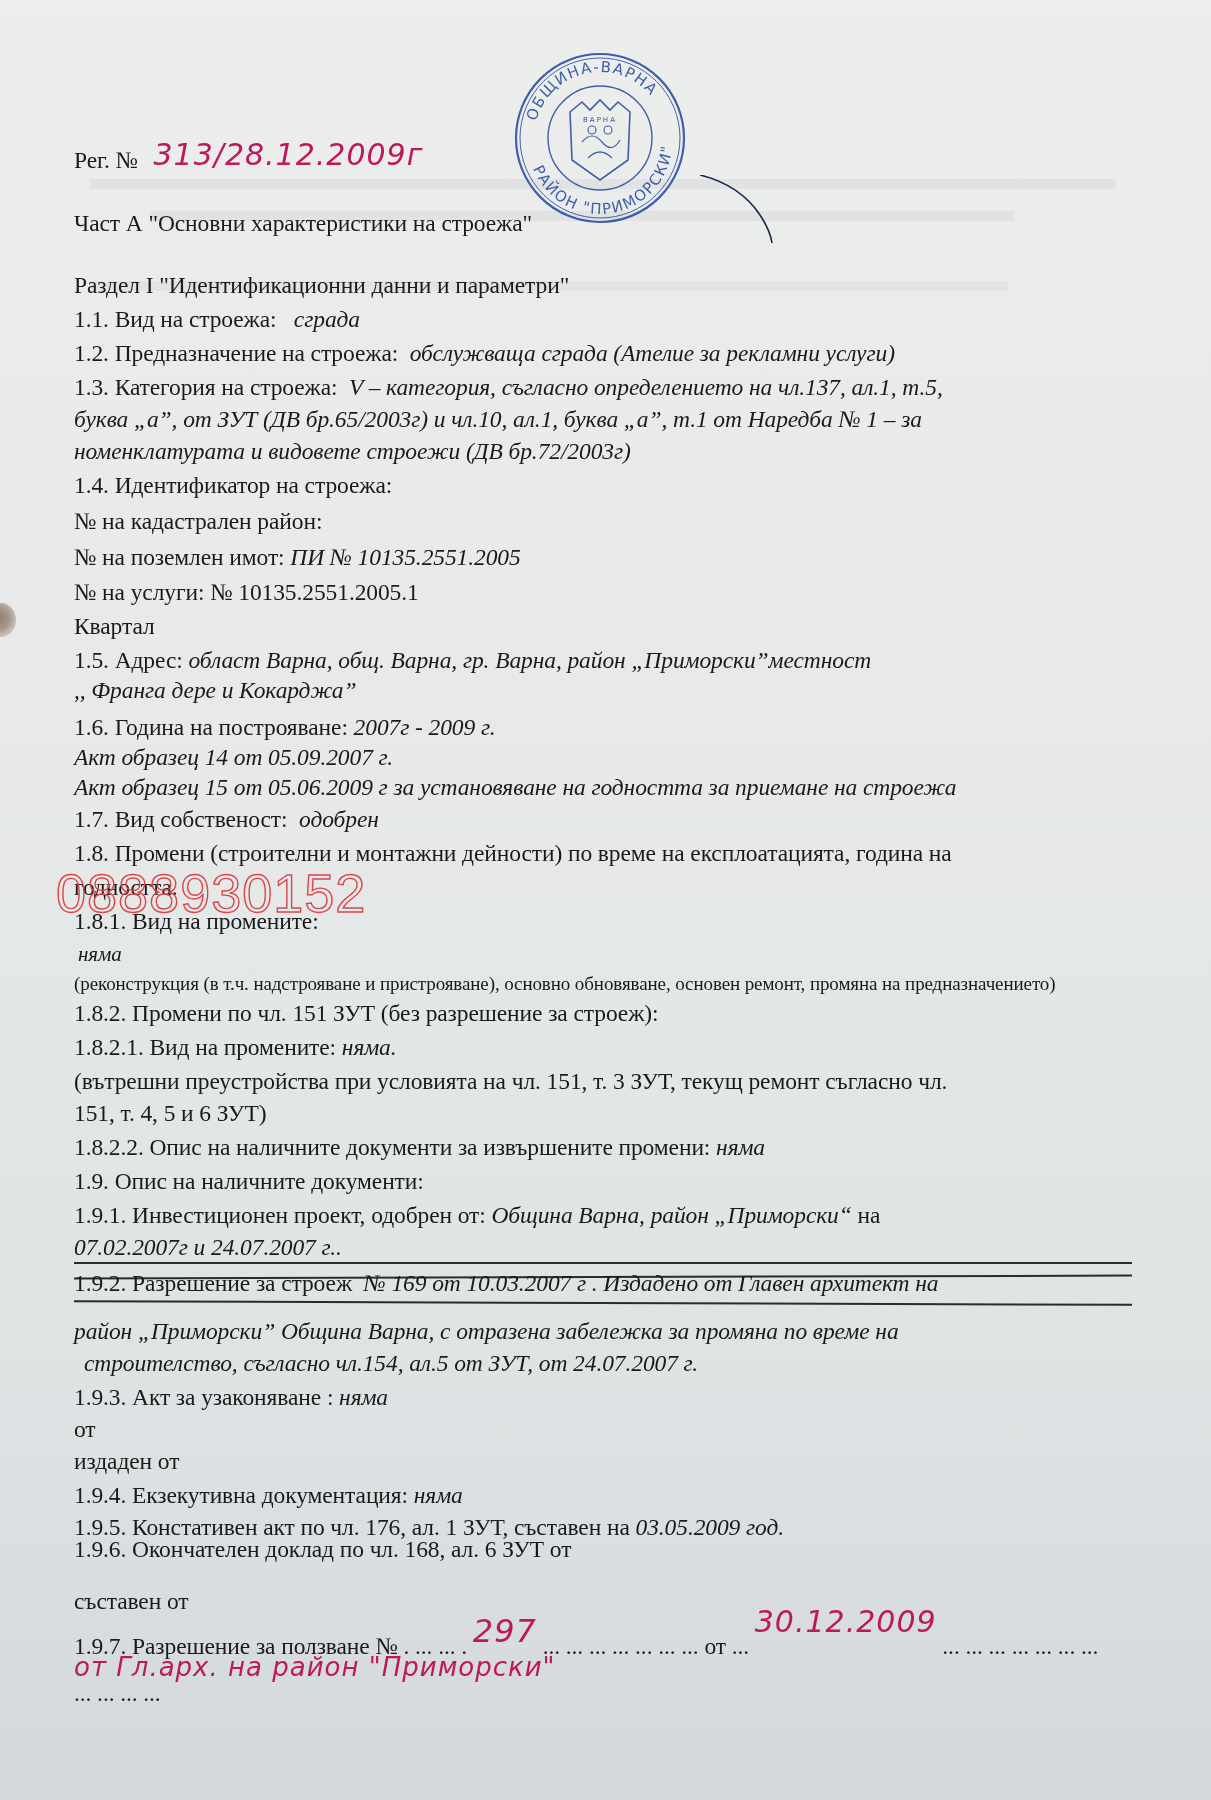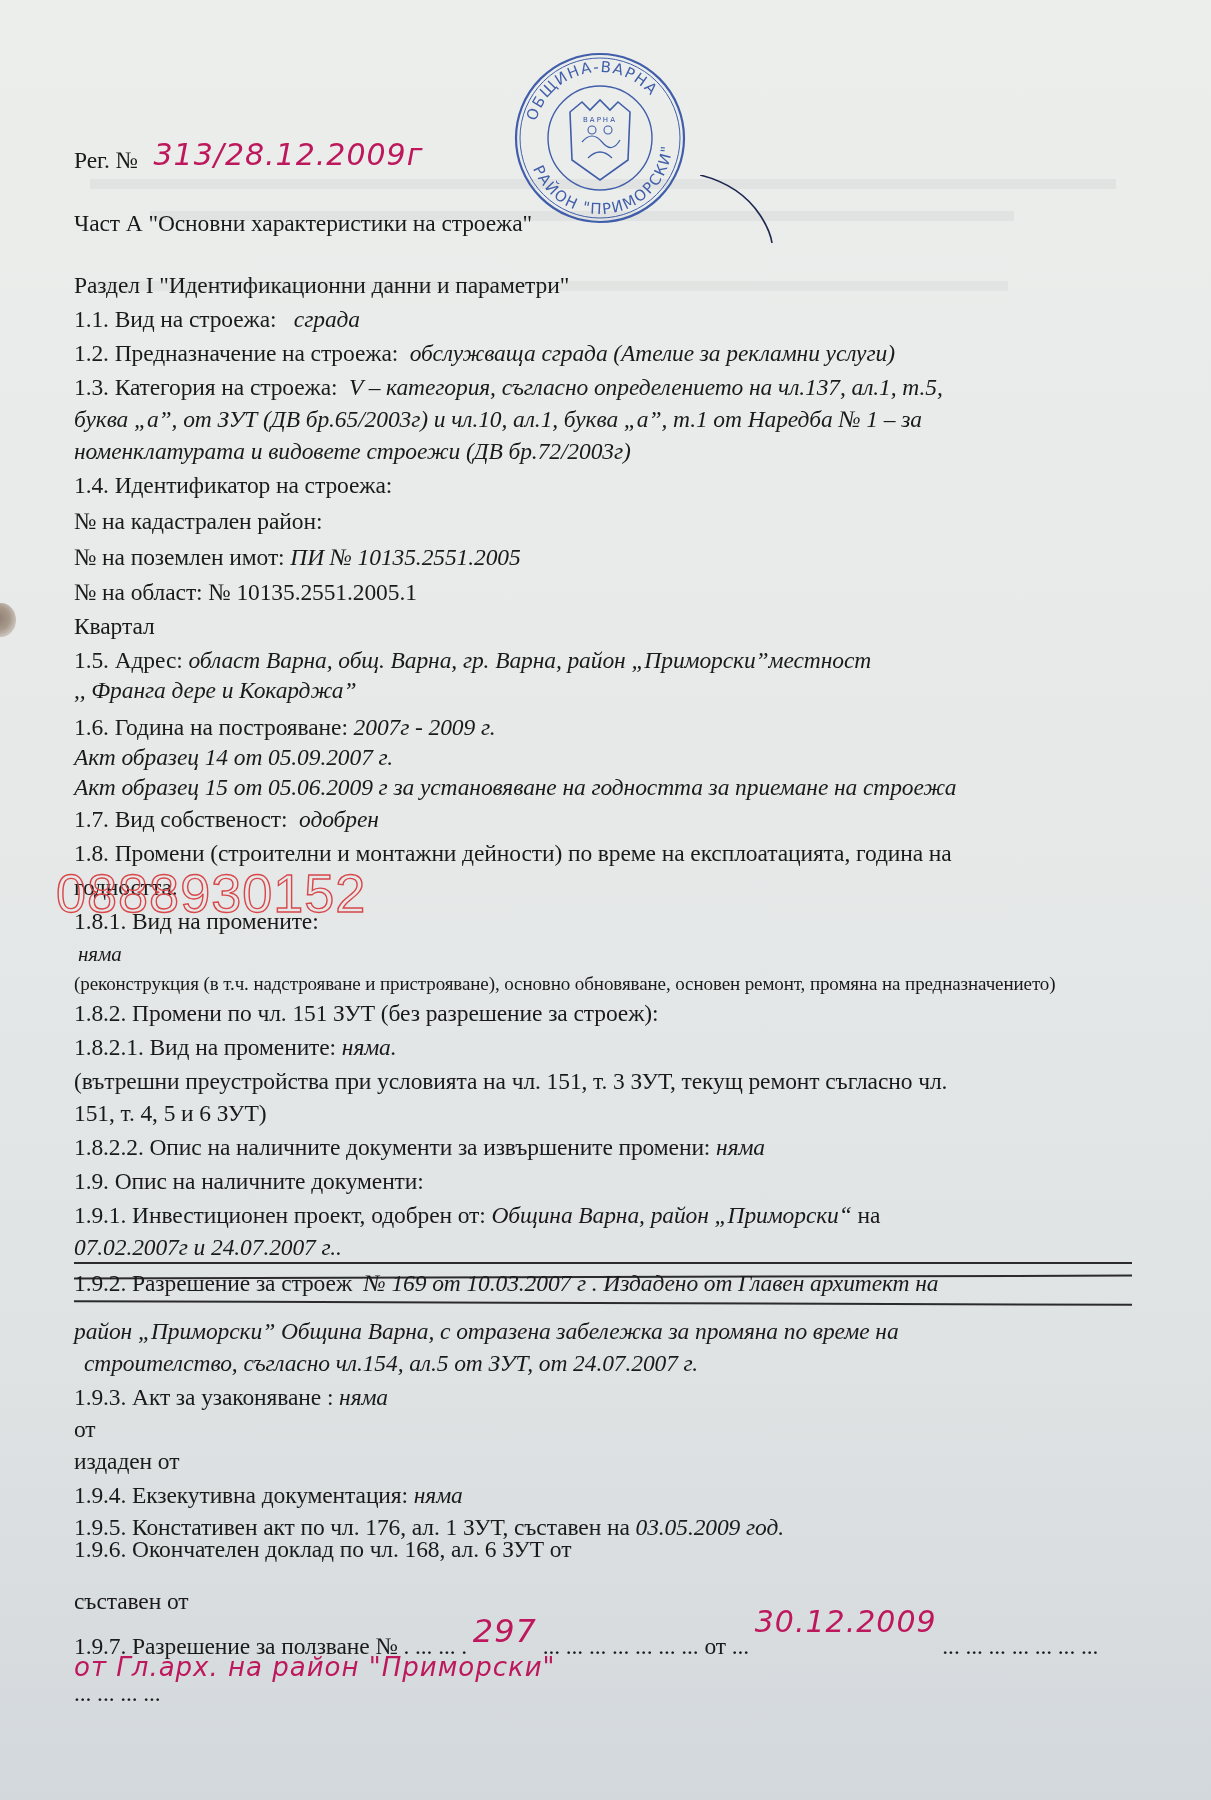--- a/index.html
+++ b/index.html
@@ -109,21 +109,21 @@
   <div class="line" style="top:406px;"><i>буква „а”, от ЗУТ   (ДВ бр.65/2003г) и чл.10, ал.1, буква „а”, т.1 от Наредба № 1 – за</i></div>
   <div class="line" style="top:438px;"><i>номенклатурата и видовете строежи (ДВ бр.72/2003г)</i></div>
 
   <div class="line" style="top:472px;">1.4. Идентификатор на строежа:</div>
   <div class="line" style="top:508px;">№ на кадастрален район:</div>
   <div class="line" style="top:544px;">
     <span>№ на поземлен имот:</span>
     <i>ПИ № 10135.2551.2005</i>
   </div>
   <div class="line" style="top:579px;">
-    <span>№ на област:</span>
+    <span>№ на услуги:</span>
     <span>№ 10135.2551.2005.1</span>
   </div>
   <div class="line" style="top:613px;">Квартал</div>
 
   <div class="line" style="top:647px;">
     <span>1.5. Адрес:</span>
     <i>област  Варна, общ. Варна, гр. Варна, район „Приморски”местност</i>
   </div>
   <div class="line" style="top:677px;"><i>,, Франга дере и Кокарджа”</i></div>
 

